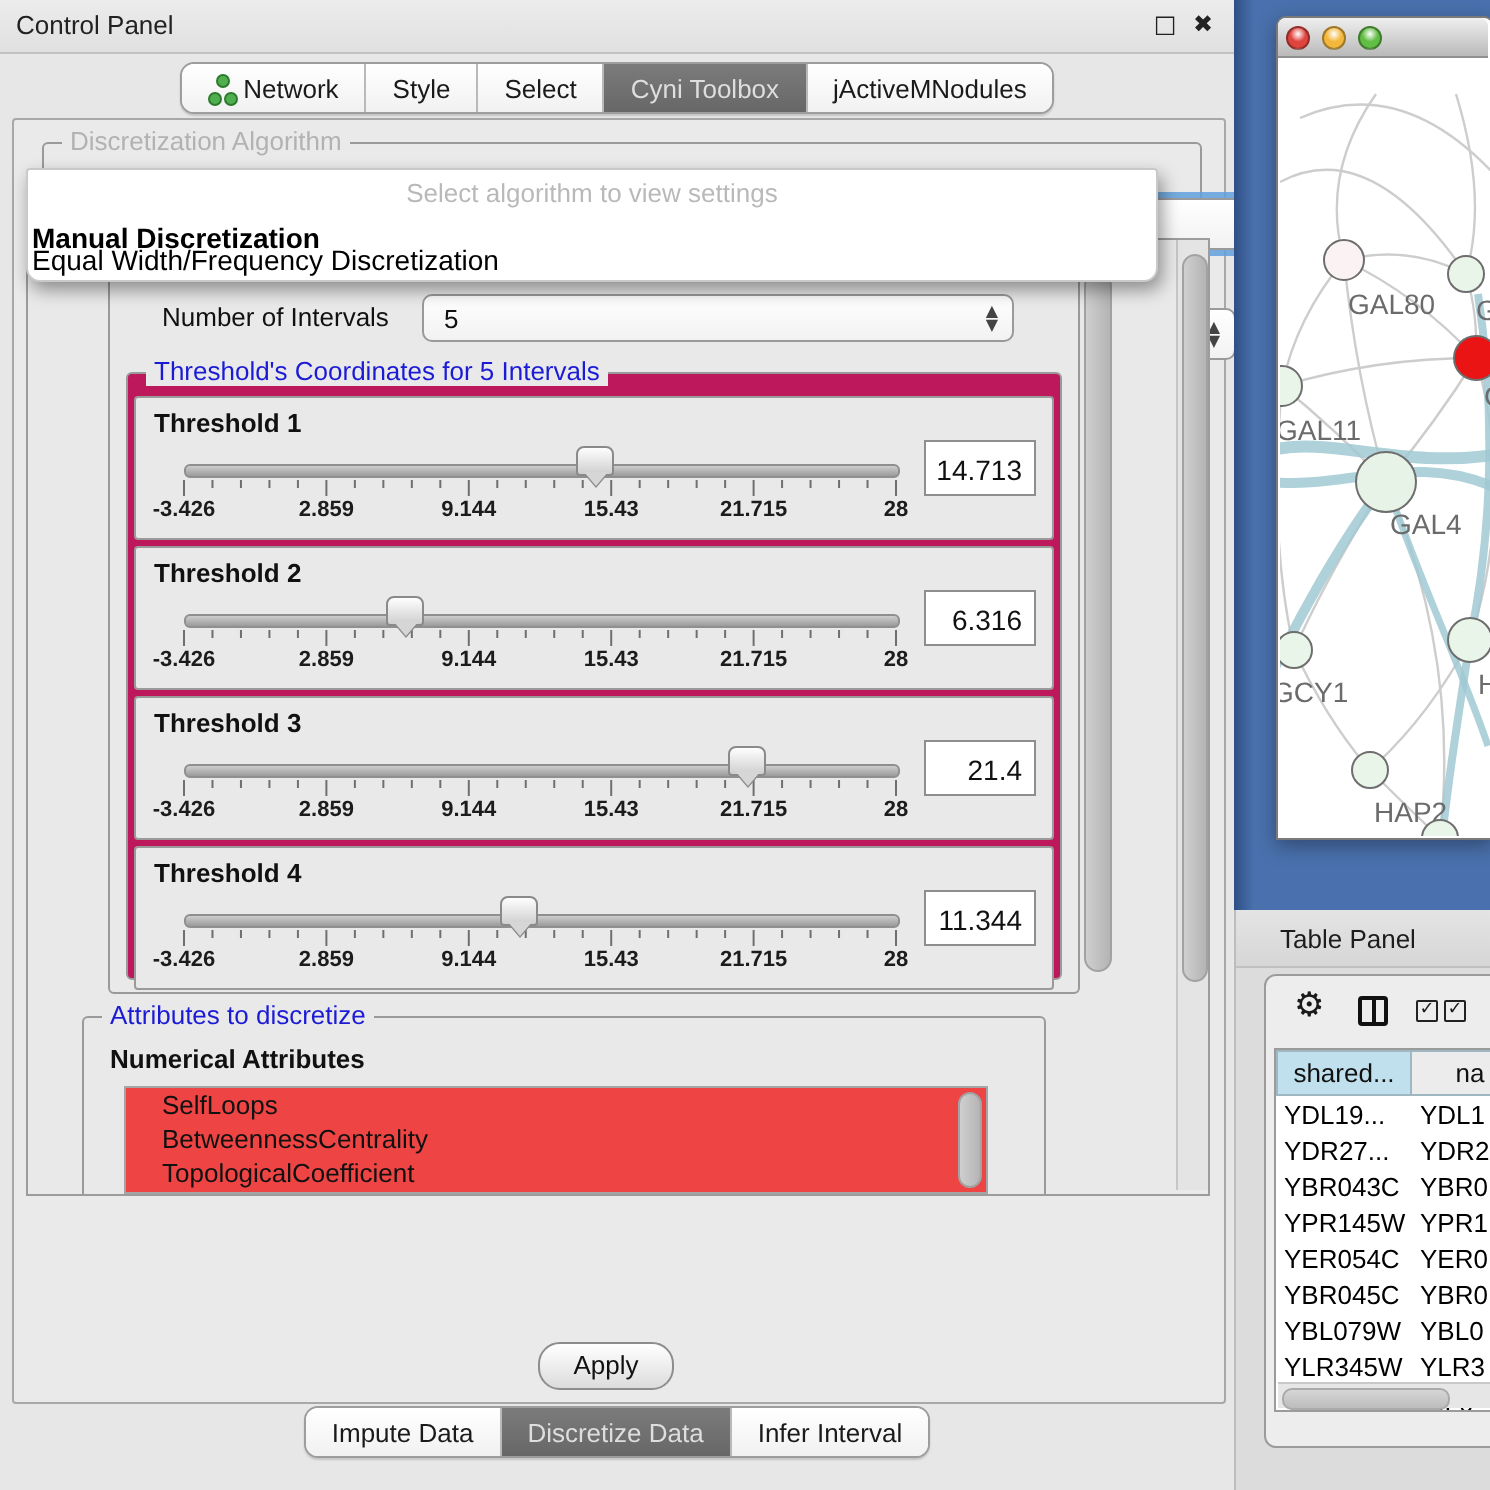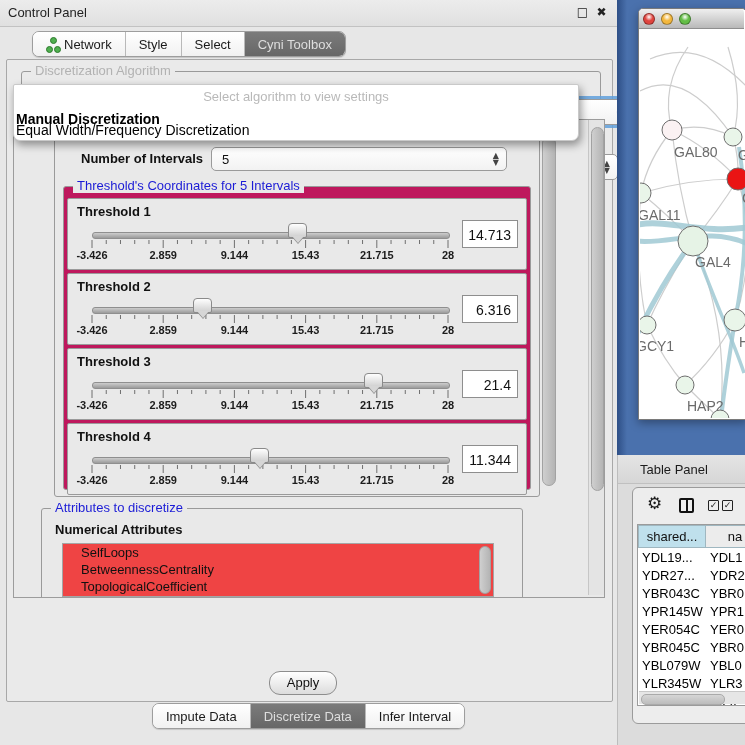--- a/index.html
+++ b/index.html
@@ -120,39 +120,42 @@
 
 <div id="stage">
 
   <div id="cpanel" class="abs">
     <div id="cp-titlebar" class="abs">
       <span id="cp-title" class="abs">Control Panel</span>
       <span class="winicon abs" style="left:574px;">□</span>
       <span class="winicon abs" style="left:593px;font-weight:bold;">✖</span>
     </div>
 
-    <div class="abs" style="left:0;top:31px;width:617px;display:flex;padding-left:32px;">
+    <div class="abs" style="left:0;top:31px;width:617px;display:flex;justify-content:center;">
       <div class="seg" id="top-tabs">
           <div class="tab">
             <span class="neticon">
               <i style="left: 4px; top: 0px; width: 5px; height: 5px;"></i>
               <i style="left: 0px; top: 9px; width: 5px; height: 5px;"></i>
               <i style="left: 8px; top: 9px; width: 5px; height: 5px;"></i>
             </span>
             <span>Network</span>
           </div>
           <div class="tab">
             <span>Style</span>
           </div>
           <div class="tab">
             <span>Select</span>
           </div>
           <div class="tab sel">
             <span>Cyni Toolbox</span>
           </div>
+          <div class="tab">
+            <span>jActiveMNodules</span>
+          </div>
         </div>
     </div>
 
     <div id="cp-body" class="abs">
 
       <div class="group" style="left:14px;top:11px;width:578px;height:60px;">
         <span class="group-title gt-dim">Discretization Algorithm</span>
         <div class="combo focusring" style="left:45px;top:27px;width:530px;height:24px;">
           <span class="arrows">▲<br>▼</span>
         </div>
@@ -164,21 +167,21 @@
           <span>galFiltered.sif default node</span>
           <span class="arrows">▲<br>▼</span>
         </div>
       </div>
 
       <div id="form-scroll" class="abs">
 
         <div class="group" style="left:40px;top:9px;width:484px;height:366px;background:#e9e9e9;">
           <span class="group-title gt-green" style="background:#e9e9e9;">Interval Definition</span>
 
-          <span class="abs" style="left:26px;top:21px;font-weight:bold;text-align:right;">Number of Intervals</span>
+          <span class="abs" style="left:26px;top:21px;font-weight:normal;text-align:right;">Number of Intervals</span>
           <div class="combo" style="left:156px;top:17px;width:262px;height:22px;">
             <span>5</span>
             <span class="arrows">▲<br>▼</span>
           </div>
 
           <div class="group" style="left:8px;top:56px;width:466px;height:302px;background:#be185d;">
             <span class="group-title gt-blue" style="background:#e9e9e9;">Threshold's Coordinates for 5 Intervals</span>
             <div class="abs" style="left:3px;top:11px;" id="thresholds">
                 <div class="tpanel">
                   <div class="tlabel">Threshold 1</div>

